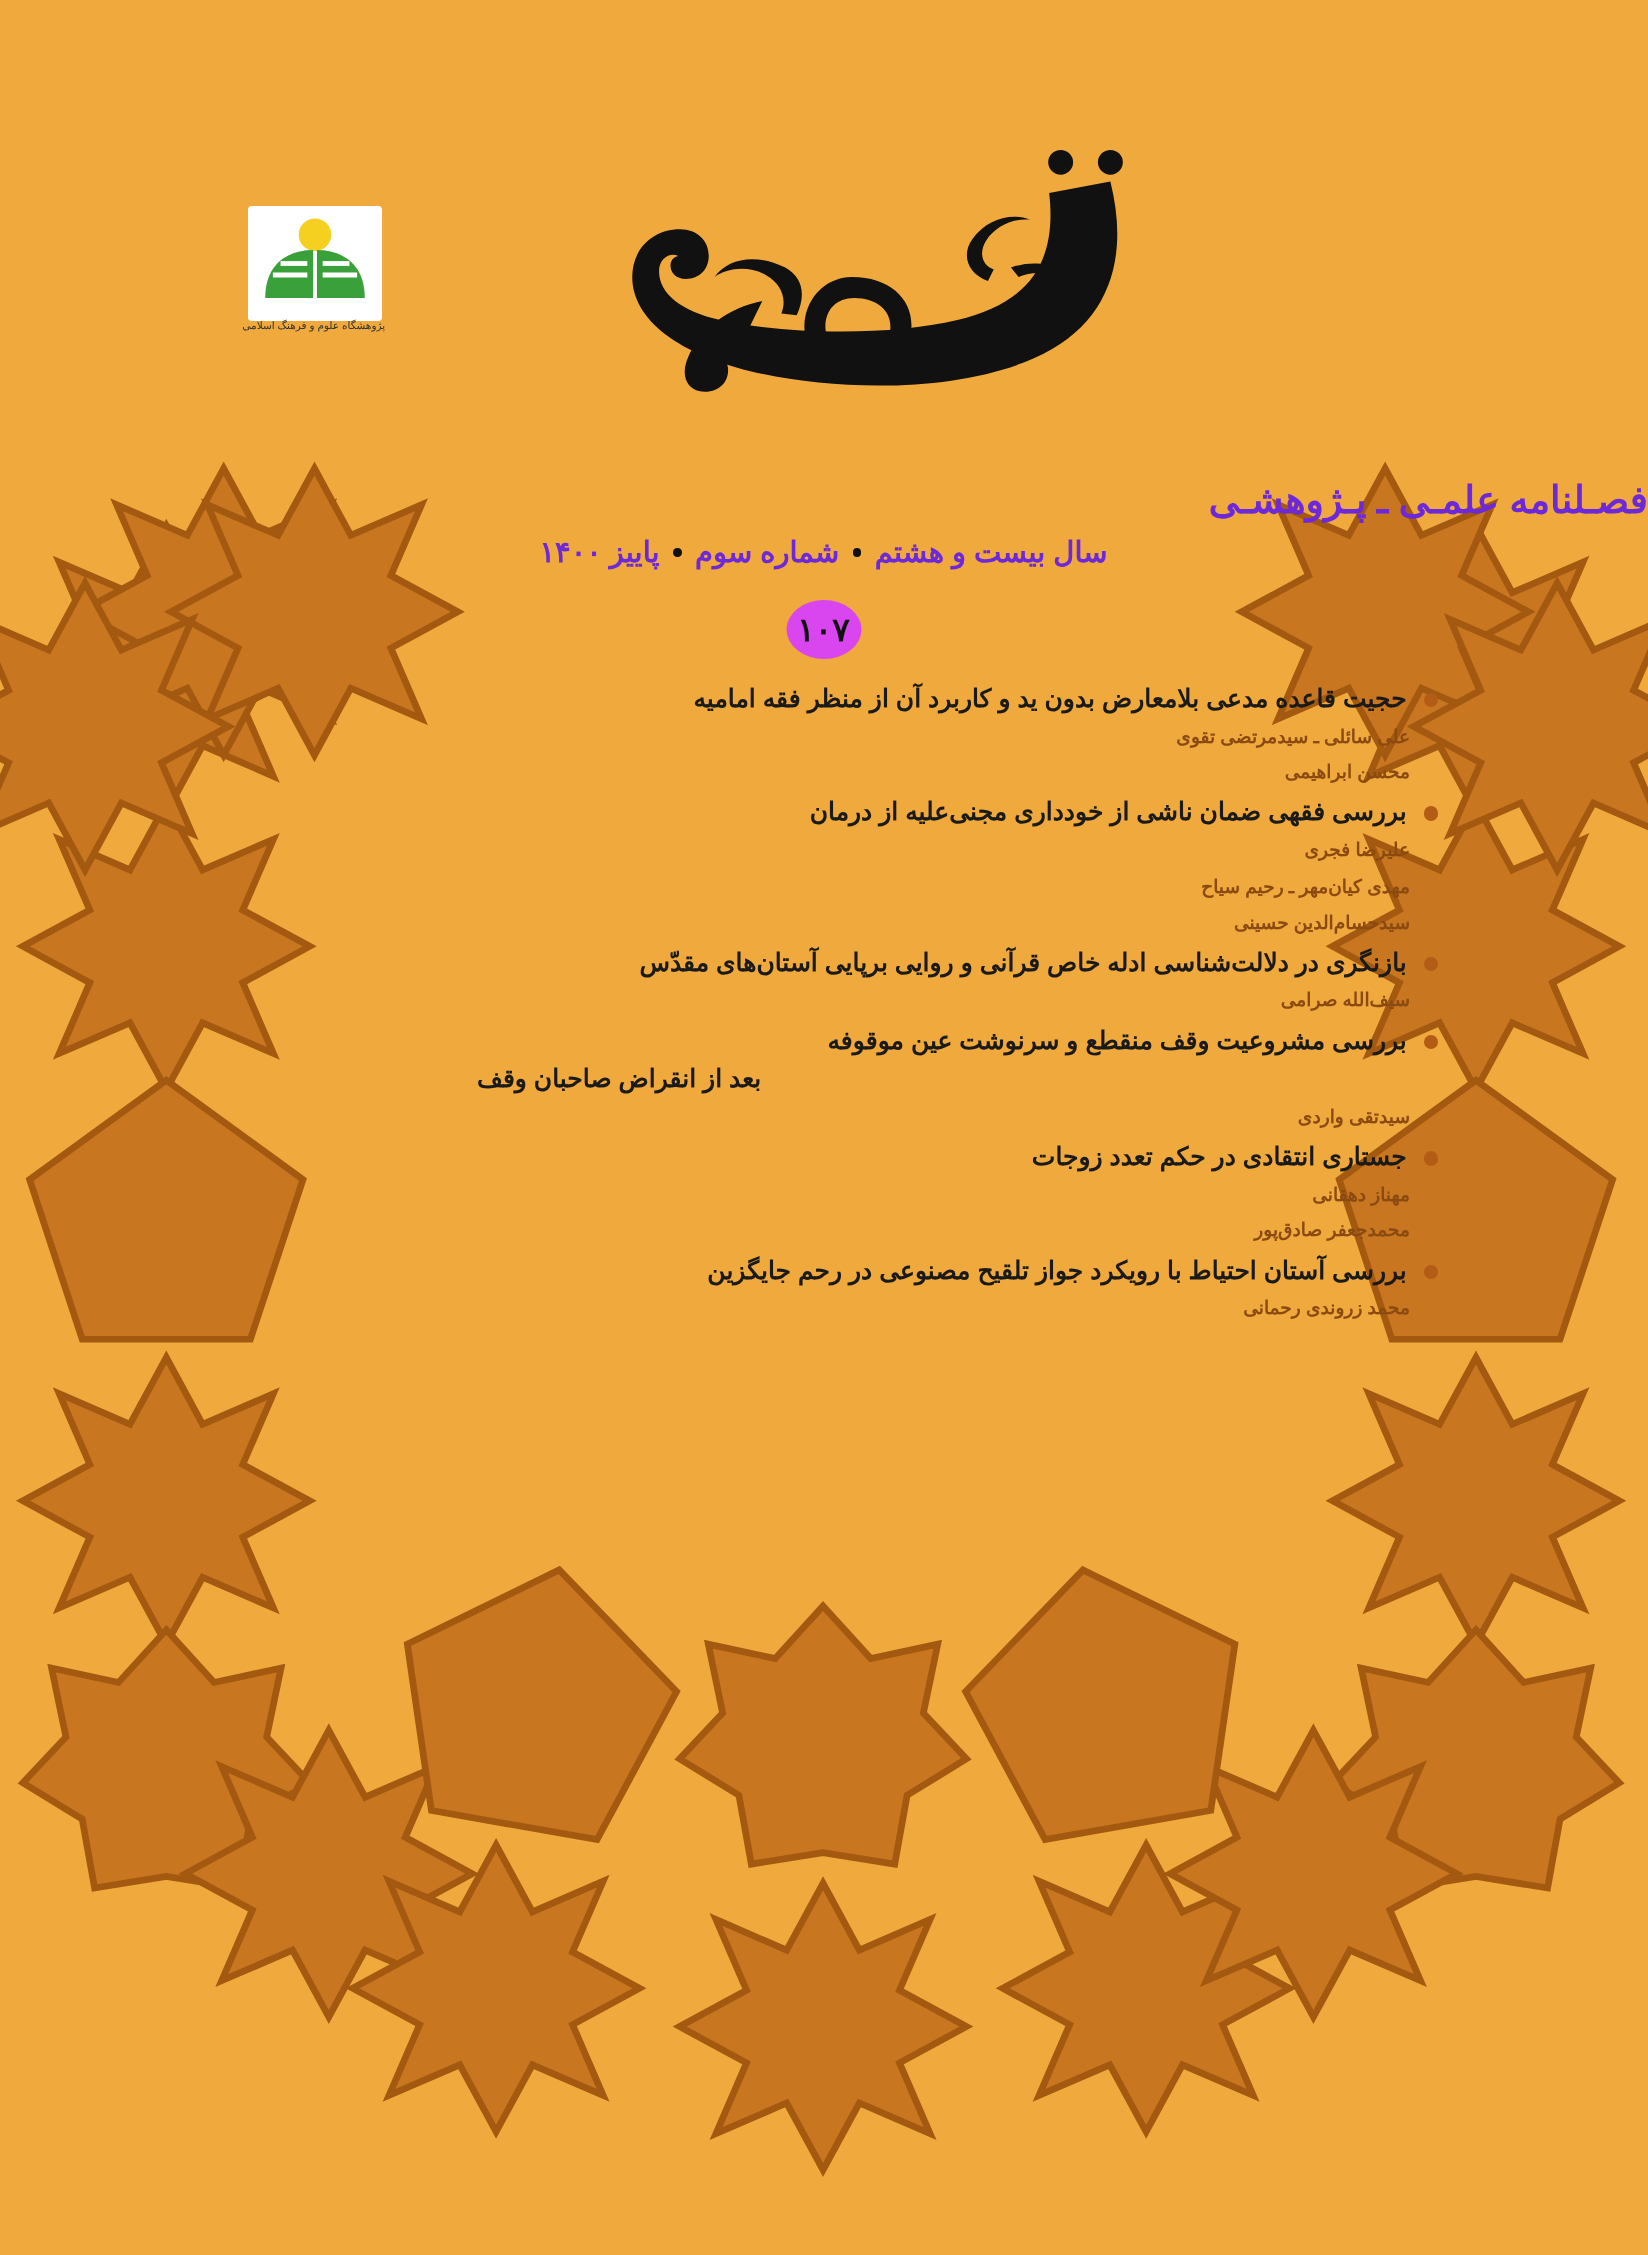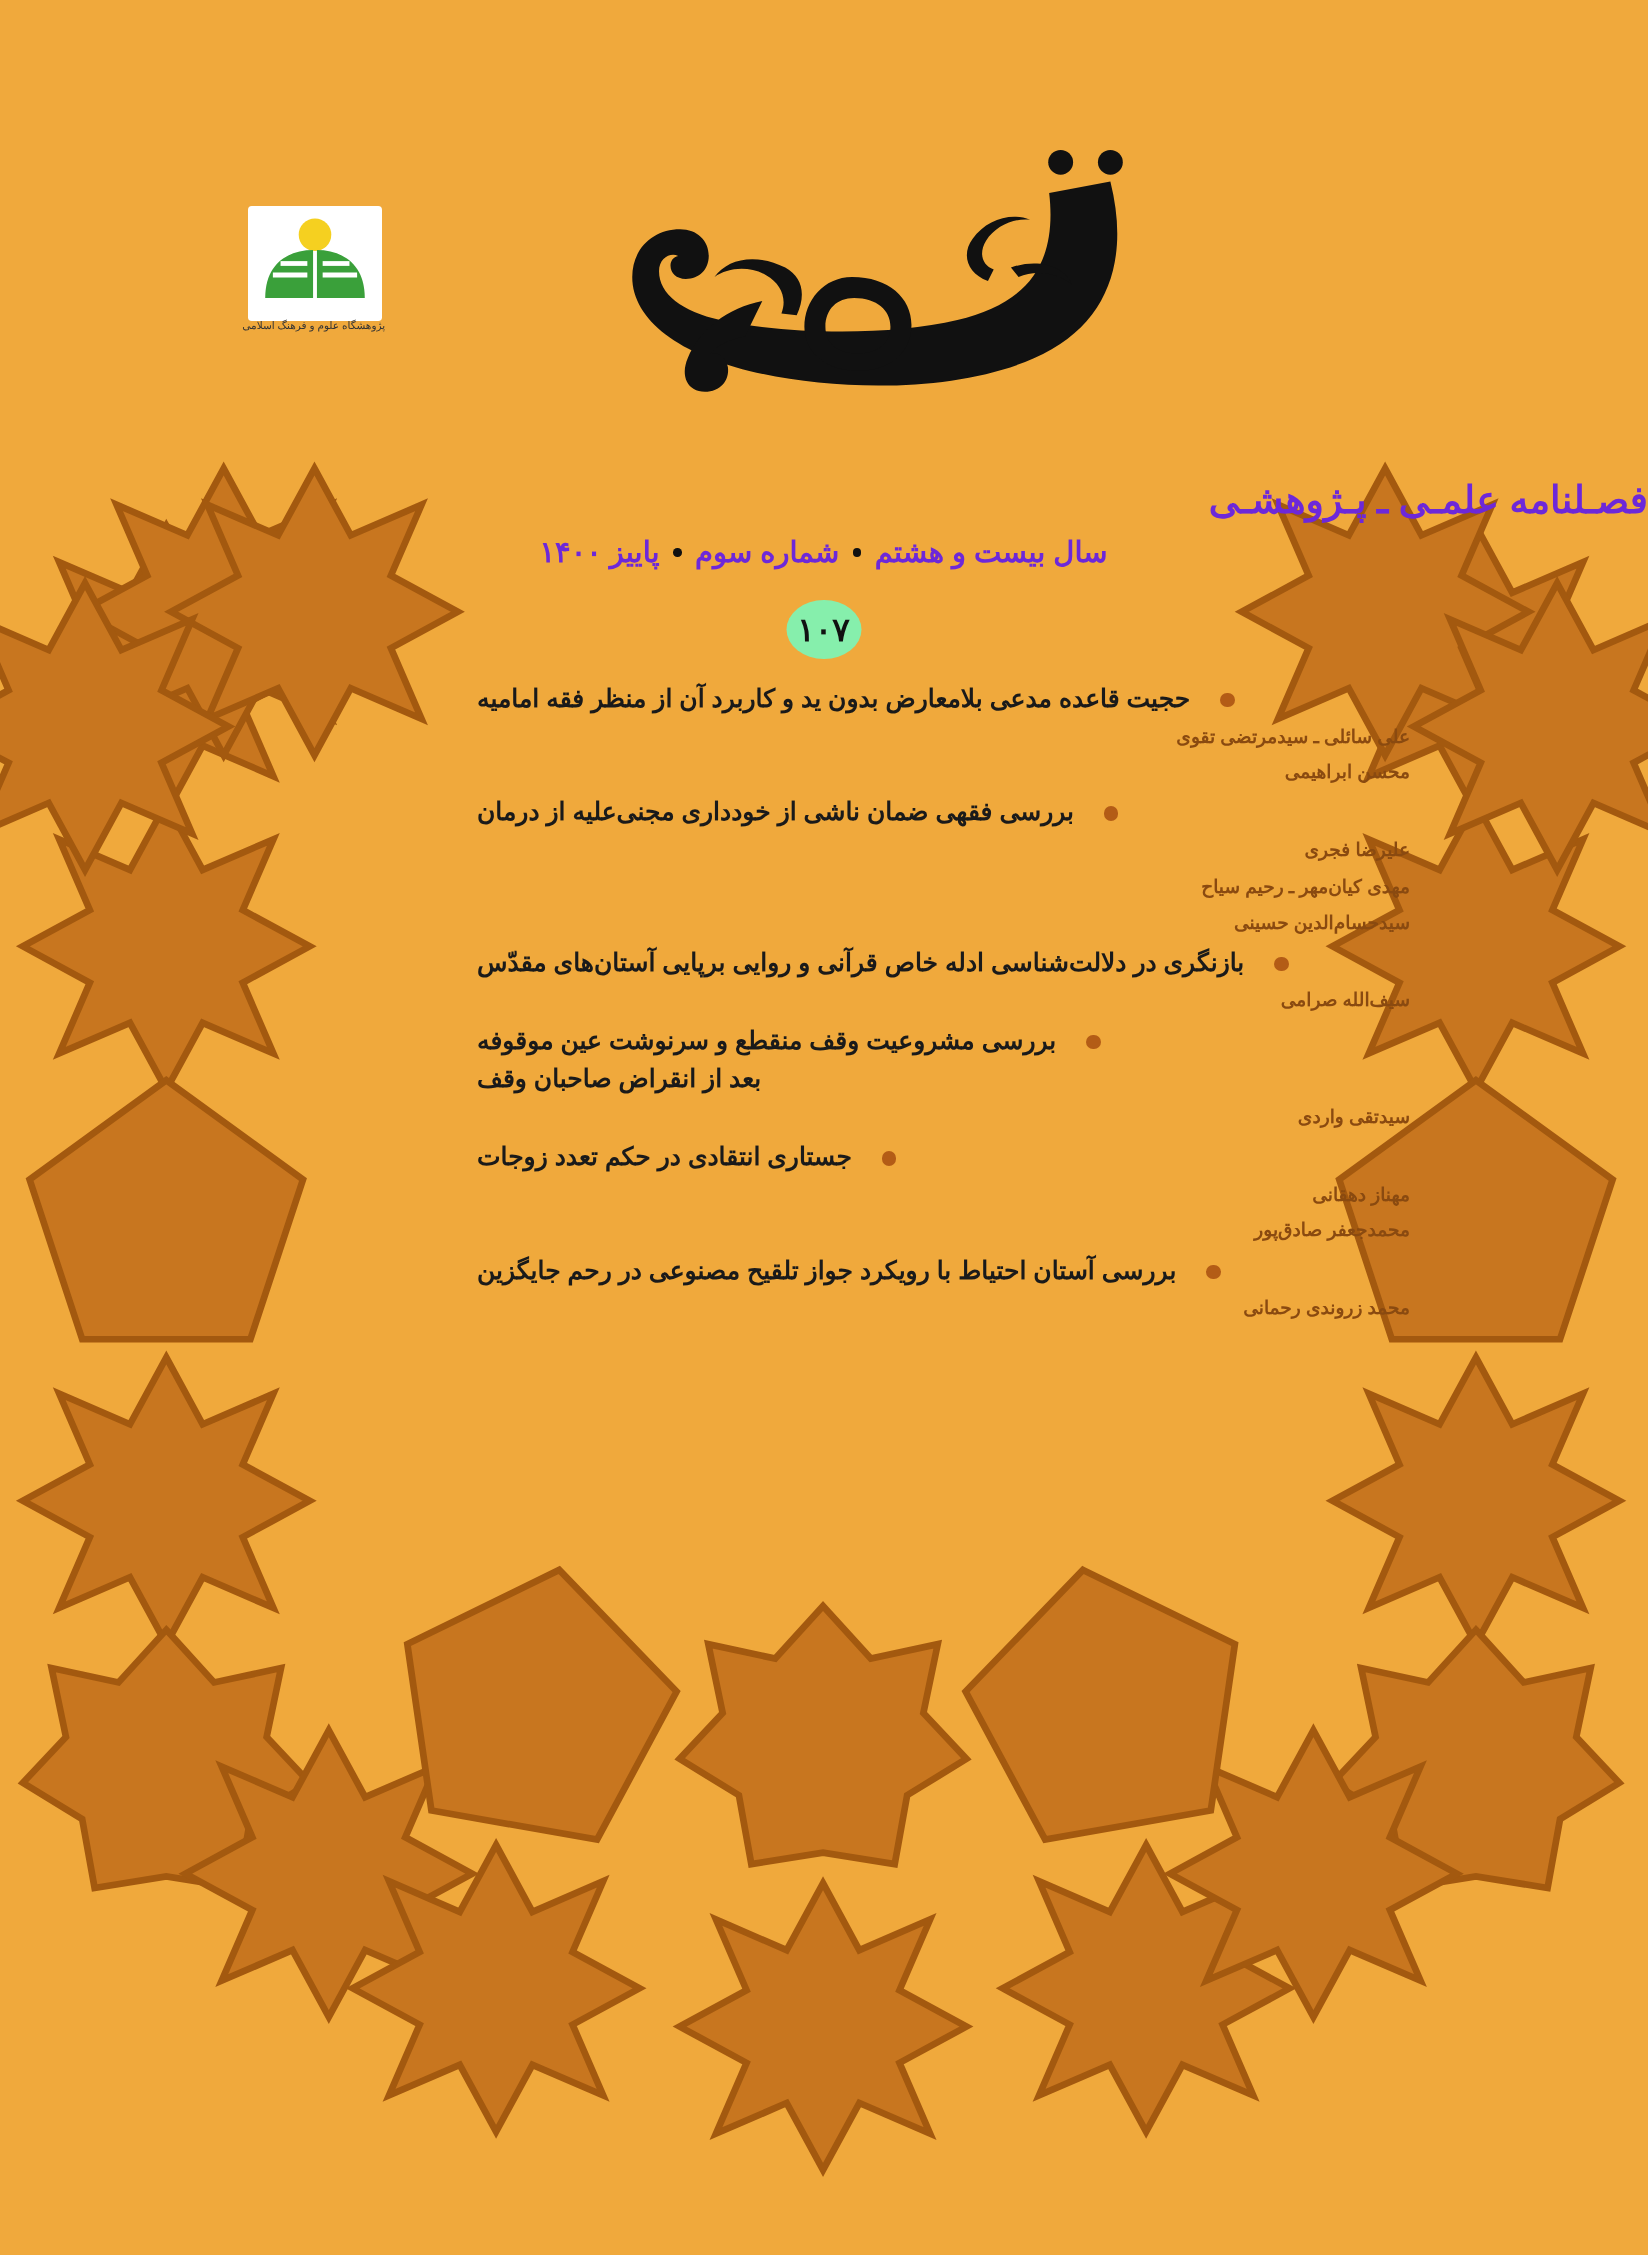--- a/index.html
+++ b/index.html
@@ -74,21 +74,21 @@
     border-radius: 50%;
     vertical-align: middle;
   }
   .issue-circle {
     position: absolute;
     top: 600px;
     left: 50%;
     transform: translateX(-50%);
     width: 75px;
     height: 59px;
-    background: #86efac;
+    background: #d946ef;
     border-radius: 50%;
     display: flex;
     align-items: center;
     justify-content: center;
     font-size: 32.5px;
     font-weight: bold;
     color: #111;
   }
 
   
@@ -125,22 +125,22 @@
     right: 0;
     left: 0;
     z-index: 4;
     direction: rtl;
     padding: 0 210px 0 478px;
   }
   .toc-entry { margin-bottom: 3.8px; }
   .toc-title-row {
     display: flex;
     align-items: center;
-    justify-content: flex-end;
-    gap: 30px;
+    justify-content: flex-start;
+    gap: 17px;
   }
   .bullet {
     flex: 0 0 auto;
     width: 14.3px;
     height: 14.3px;
     border-radius: 50%;
     background: #b35c16;
     margin-top: 3.8px;
   }
   .toc-title {

